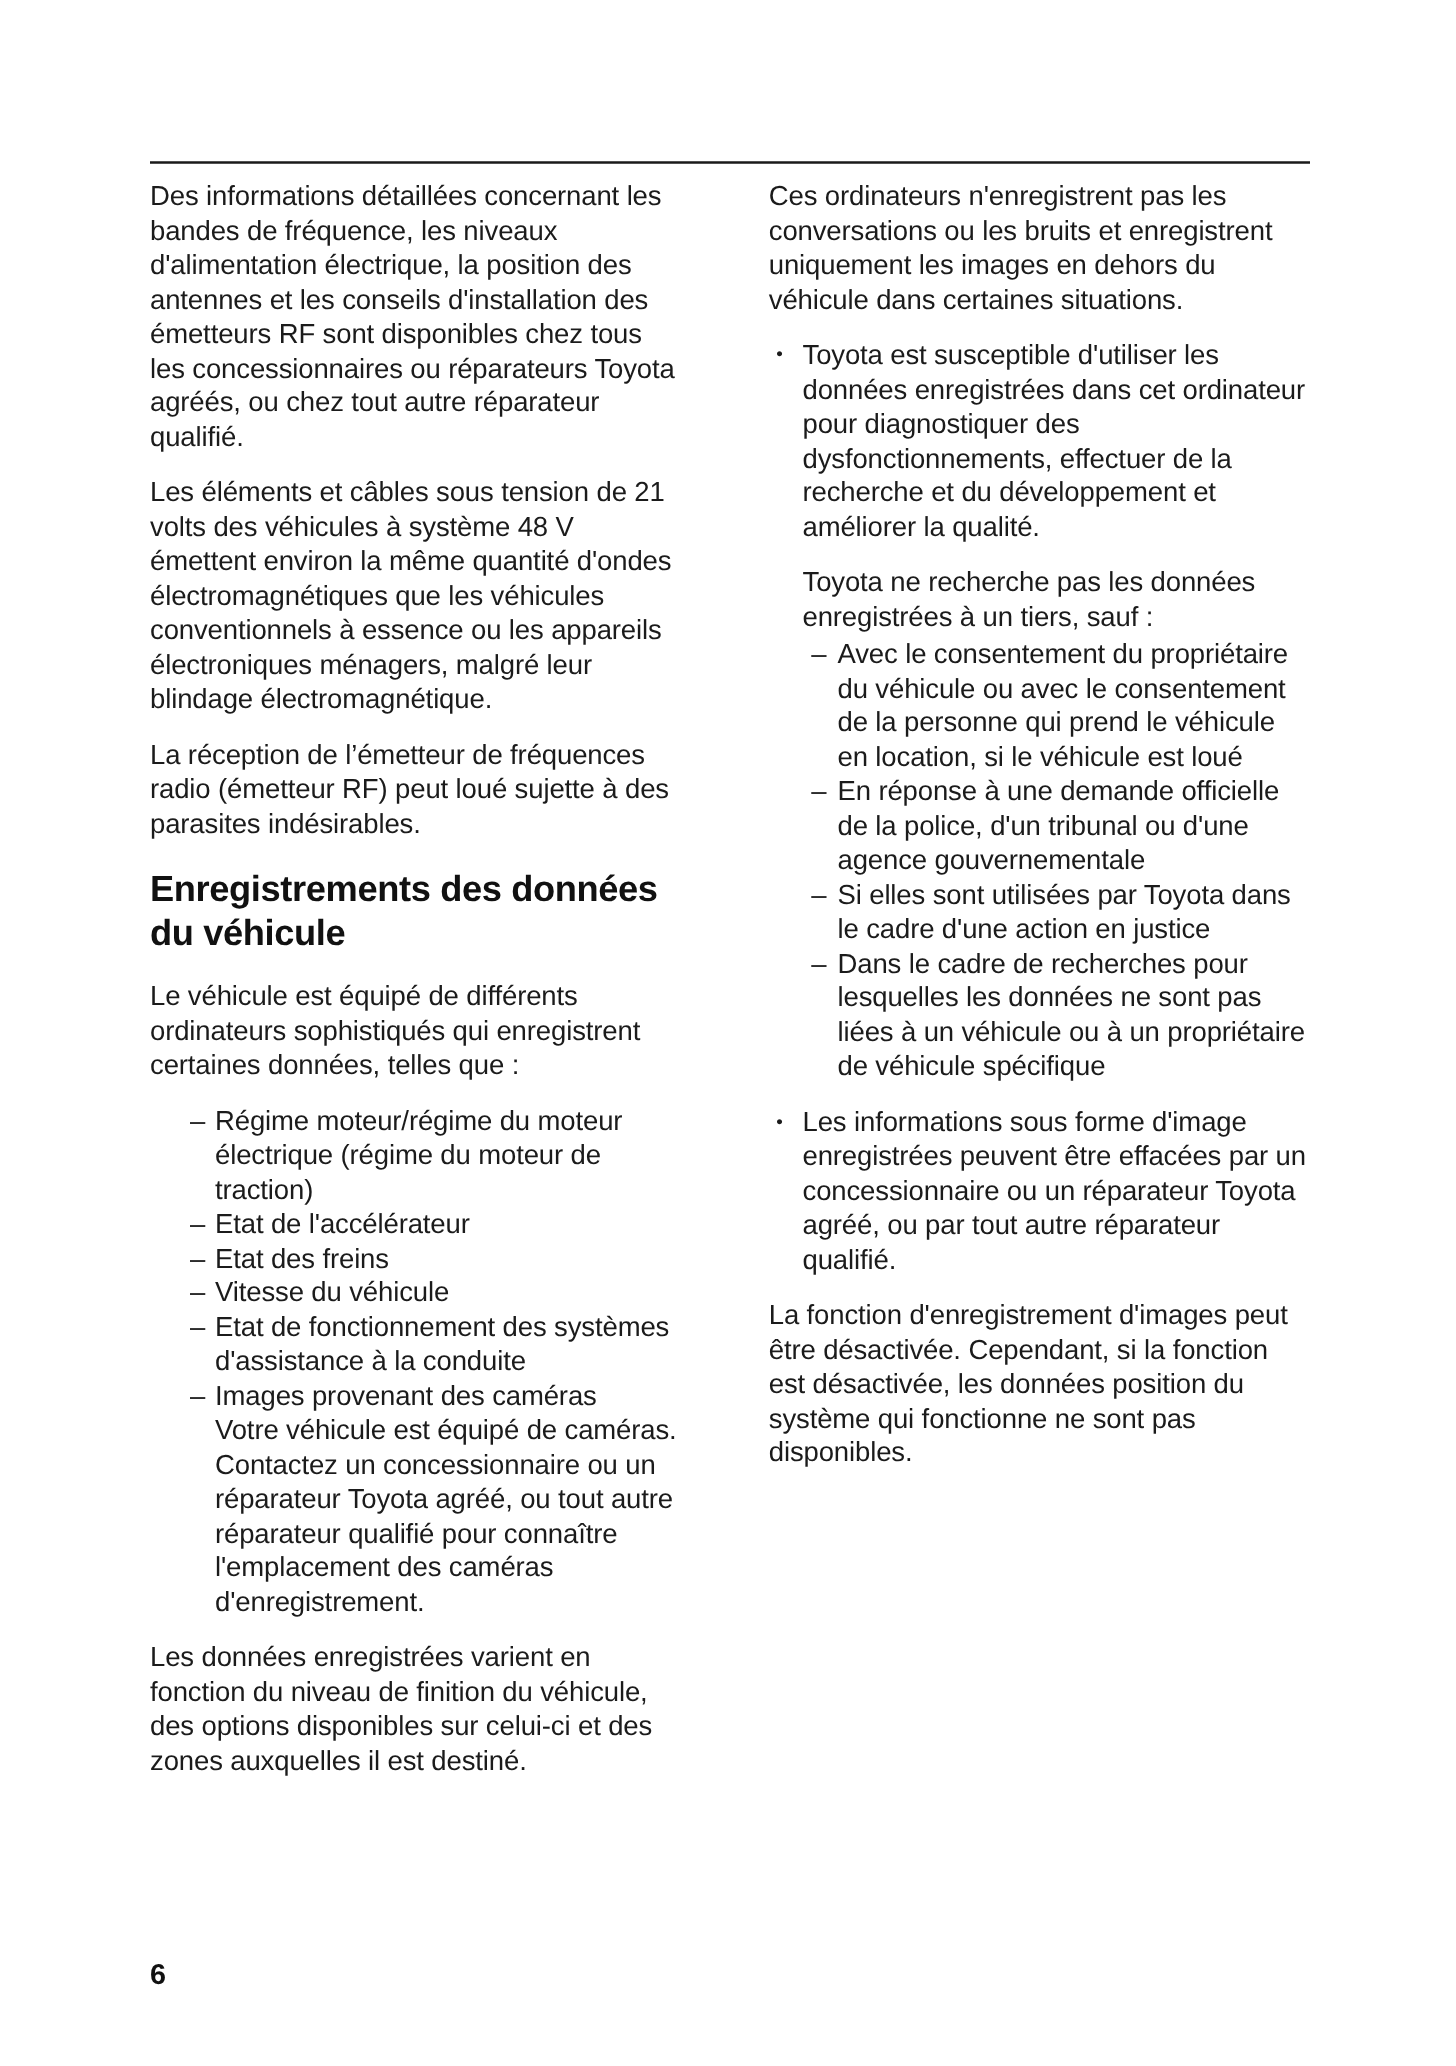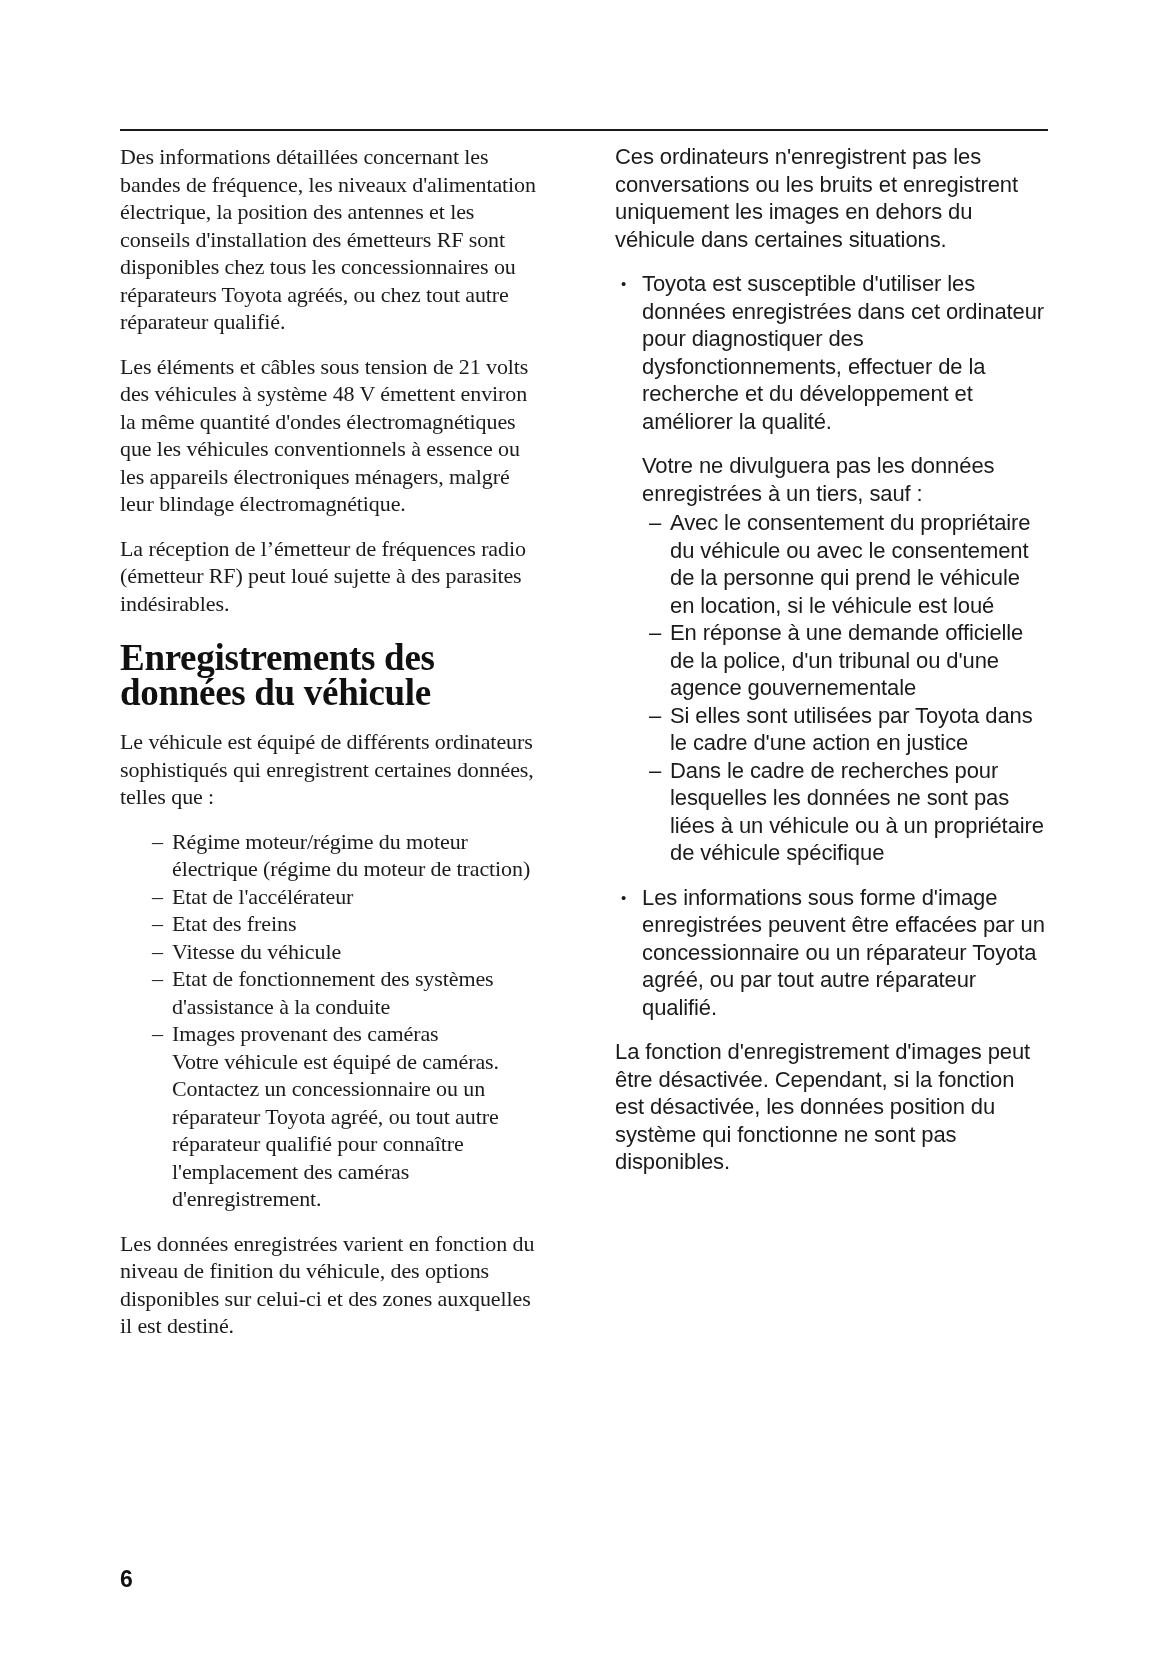--- a/index.html
+++ b/index.html
@@ -26,28 +26,28 @@
     height: 2px;
     background: #1a1a1a;
   }
   .columns {
     position: absolute;
     left: 120px;
     top: 143px;
     display: flex;
     gap: 70px;
   }
-  .col-left  { width: 425px; font-family: Liberation Serif, serif; }
+  .col-left  { width: 425px; }
   .col-right { width: 433px; }
 
   p { margin: 0 0 17px 0; }
 
   h2.section-heading {
     margin: 23px 0 18px 0;
-    font-size: 37px;
+    font-size: 29px;
     line-height: 35px;
     font-weight: 700;
     color: #111111;
     letter-spacing: -0.3px;
   }
 
   ul.dash-list {
     list-style: none;
     margin: 0 0 17px 0;
     padding: 0 0 0 32px;
@@ -134,21 +134,21 @@
       <p>Les données enregistrées varient en fonction du niveau de finition du véhicule, des options disponibles sur celui-ci et des zones auxquelles il est destiné.</p>
     </div>
 
     <div class="col col-right">
       <p>Ces ordinateurs n'enregistrent pas les conversations ou les bruits et enregistrent uniquement les images en dehors du véhicule dans certaines situations.</p>
 
       <div class="bullet-item">
         <span class="bullet-marker">•</span>
         <div class="bullet-body">
           <p class="sub-paragraph">Toyota est susceptible d'utiliser les données enregistrées dans cet ordinateur pour diagnostiquer des dysfonctionnements, effectuer de la recherche et du développement et améliorer la qualité.</p>
-          <p class="pre-list">Votre ne divulguera pas les données enregistrées à un tiers, sauf :</p>
+          <p class="pre-list">Toyota ne recherche pas les données enregistrées à un tiers, sauf :</p>
           <ul class="sub-dash-list">
             <li>
               <span class="dash-marker">–</span>
               <span class="dash-text">Avec le consentement du propriétaire du véhicule ou avec le consentement de la personne qui prend le véhicule en location, si le véhicule est loué</span>
             </li>
             <li>
               <span class="dash-marker">–</span>
               <span class="dash-text">En réponse à une demande officielle de la police, d'un tribunal ou d'une agence gouvernementale</span>
             </li>
             <li>

